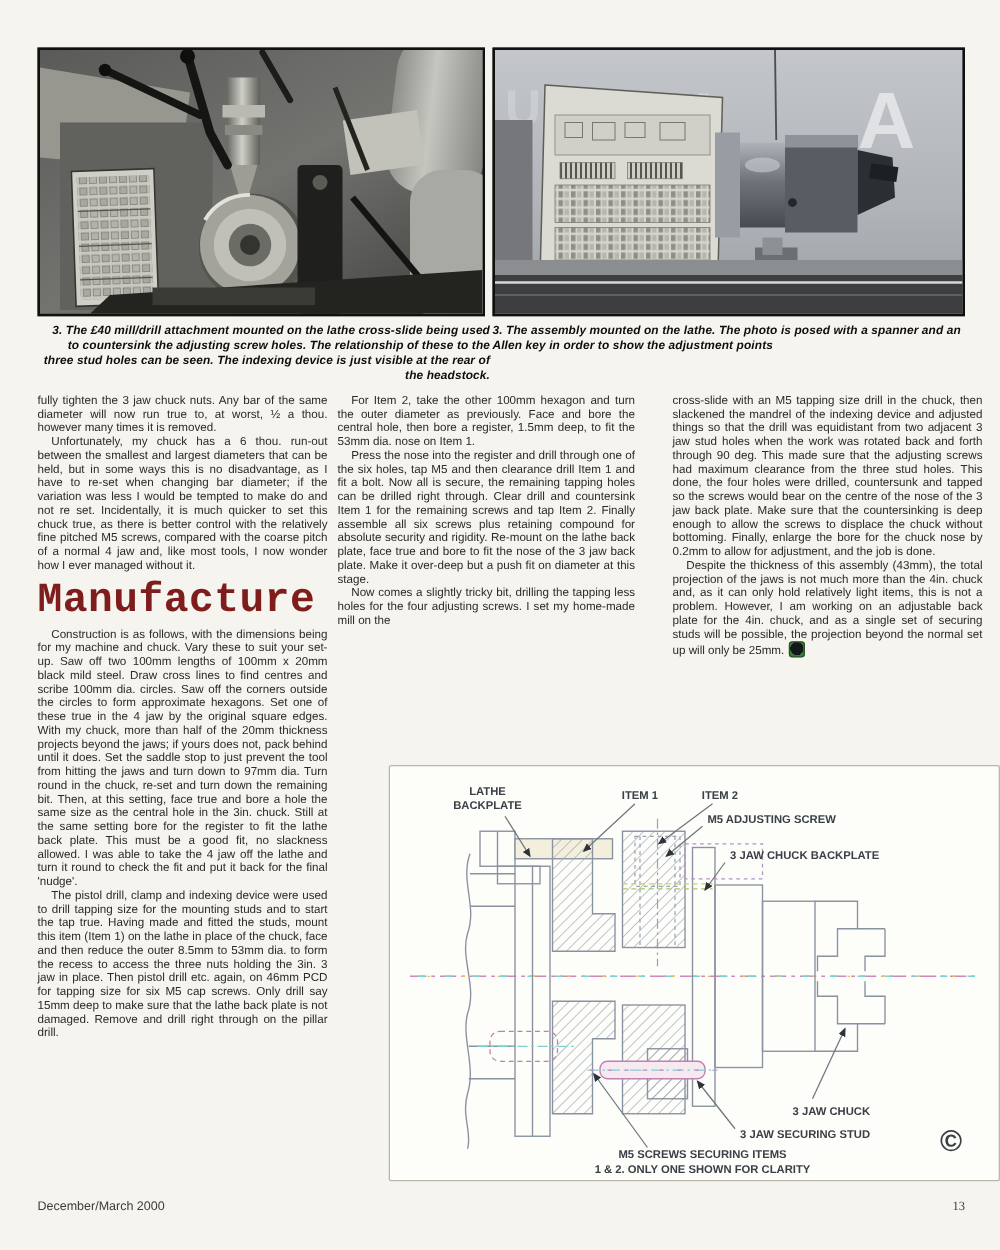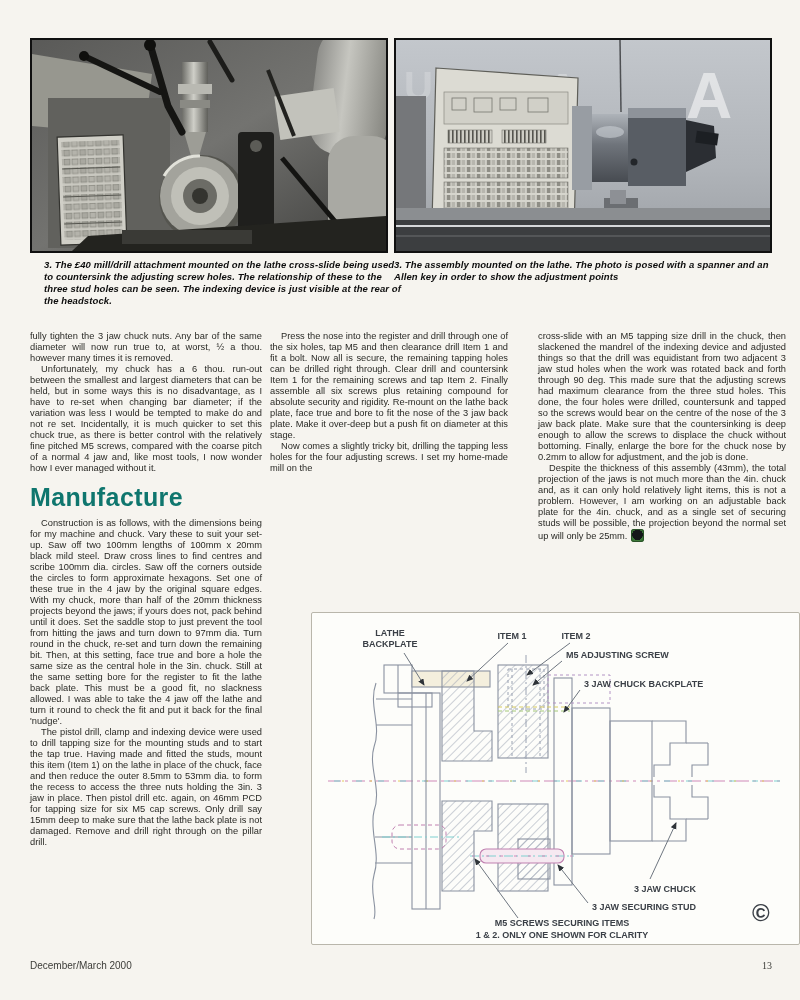--- a/index.html
+++ b/index.html
@@ -13,26 +13,26 @@
   .abs{position:absolute;}
   
   .photo{border:2px solid #101010;background:#555;box-sizing:border-box;}
   .photo svg{display:block;}
   
   .caption{
     font-size:9.5px;line-height:12px;font-weight:bold;font-style:italic;
     color:#0d0d0d;letter-spacing:.1px;
   }
   
-  .col{font-size:9.3px;line-height:11px;text-align:justify;color:#2a2a26;margin-top:16px;}
+  .col{font-size:9.3px;line-height:11px;text-align:justify;color:#2a2a26;}
   .col p{margin:0;}
   .col p.ind{text-indent:11px;}
   h2.manuf{
-    font-family:Liberation Sans, sans-serif;font-weight:bold;
-    font-size:25px;line-height:28px;margin:9px 0 7px 0;color:#0f766e;
+    font-family:Liberation Mono, monospace;font-weight:bold;
+    font-size:33px;line-height:28px;margin:9px 0 7px 0;color:#7f1d1d;
     letter-spacing:.4px;
   }
   .endicon{
     display:inline-block;width:13px;height:13px;vertical-align:-3px;margin-left:4px;
     border-radius:3px;
     background:radial-gradient(circle at 50% 45%, #15181a 0 54%, #3d7a3a 55% 100%);
     box-shadow:inset 0 0 0 1px #2a5228;
   }
   
   .diagram{
@@ -166,32 +166,33 @@
 
     <rect x="208" y="158" width="34" height="38" fill="#6b6e72"></rect>
     <rect x="214" y="150" width="16" height="14" fill="#8d9095"></rect>
     <rect x="0" y="168" width="374" height="12" fill="#8b8e91"></rect>
     <rect x="0" y="180" width="374" height="31" fill="#3c3e40"></rect>
     <line x1="0" y1="186" x2="374" y2="186" stroke="#d6d8da" stroke-width="2"></line>
     <line x1="0" y1="196" x2="374" y2="196" stroke="#5d5f61" stroke-width="1.5"></line>
   </svg>
 </figure>
 
-<div class="abs caption" style="left:44px;top:259px;width:358px;">3.  The £40 mill/drill attachment mounted on the lathe cross-slide being used to countersink the adjusting screw holes. The relationship of these to the three stud holes can be seen. The indexing device is just visible at the rear of the headstock.</div>
+<div class="abs caption" style="left:34px;top:259px;width:358px;text-align:right;">3.  The £40 mill/drill attachment mounted on the lathe cross-slide being used to countersink the adjusting screw holes. The relationship of these to the three stud holes can be seen. The indexing device is just visible at the rear of the headstock.</div>
 <div class="abs caption" style="left:394px;top:259px;width:378px;">3.  The assembly mounted on the lathe. The photo is posed with a spanner and an Allen key in order to show the adjustment points</div>
 
 <div class="abs col" style="left:30px;top:315px;width:232px;">
   <p>fully tighten the 3 jaw chuck nuts. Any bar of the same diameter will now run true to, at worst, ½ a thou. however many times it is removed.</p>
   <p class="ind">Unfortunately, my chuck has a 6 thou. run-out between the smallest and largest diameters that can be held, but in some ways this is no disadvantage, as I have to re-set when changing bar diameter; if the variation was less I would be tempted to make do and not re set. Incidentally, it is much quicker to set this chuck true, as there is better control with the relatively fine pitched M5 screws, compared with the coarse pitch of a normal 4 jaw and, like most tools, I now wonder how I ever managed without it.</p>
   <h2 class="manuf">Manufacture</h2>
   <p class="ind">Construction is as follows, with the dimensions being for my machine and chuck. Vary these to suit your set-up. Saw off two 100mm lengths of 100mm x 20mm black mild steel. Draw cross lines to find centres and scribe 100mm dia. circles. Saw off the corners outside the circles to form approximate hexagons. Set one of these true in the 4 jaw by the original square edges. With my chuck, more than half of the 20mm thickness projects beyond the jaws; if yours does not, pack behind until it does. Set the saddle stop to just prevent the tool from hitting the jaws and turn down to 97mm dia. Turn round in the chuck, re-set and turn down the remaining bit. Then, at this setting, face true and bore a hole the same size as the central hole in the 3in. chuck. Still at the same setting bore for the register to fit the lathe back plate. This must be a good fit, no slackness allowed. I was able to take the 4 jaw off the lathe and turn it round to check the fit and put it back for the final 'nudge'.</p>
   <p class="ind">The pistol drill, clamp and indexing device were used to drill tapping size for the mounting studs and to start the tap true. Having made and fitted the studs, mount this item (Item 1) on the lathe in place of the chuck, face and then reduce the outer 8.5mm to 53mm dia. to form the recess to access the three nuts holding the 3in. 3 jaw in place. Then pistol drill etc. again, on 46mm PCD for tapping size for six M5 cap screws. Only drill say 15mm deep to make sure that the lathe back plate is not damaged. Remove and drill right through on the pillar drill.</p>
 </div>
 
 <div class="abs col" style="left:270px;top:315px;width:238px;">
+  <p class="ind">For Item 2, take the other 100mm hexagon and turn the outer diameter as previously. Face and bore the central hole, then bore a register, 1.5mm deep, to fit the 53mm dia. nose on Item 1.</p>
   <p class="ind">Press the nose into the register and drill through one of the six holes, tap M5 and then clearance drill Item 1 and fit a bolt. Now all is secure, the remaining tapping holes can be drilled right through. Clear drill and countersink Item 1 for the remaining screws and tap Item 2. Finally assemble all six screws plus retaining compound for absolute security and rigidity. Re-mount on the lathe back plate, face true and bore to fit the nose of the 3 jaw back plate. Make it over-deep but a push fit on diameter at this stage.</p>
   <p class="ind">Now comes a slightly tricky bit, drilling the tapping less holes for the four adjusting screws. I set my home-made mill on the</p>
 </div>
 
 <div class="abs col" style="left:538px;top:315px;width:248px;">
   <p>cross-slide with an M5 tapping size drill in the chuck, then slackened the mandrel of the indexing device and adjusted things so that the drill was equidistant from two adjacent 3 jaw stud holes when the work was rotated back and forth through 90 deg. This made sure that the adjusting screws had maximum clearance from the three stud holes. This done, the four holes were drilled, countersunk and tapped so the screws would bear on the centre of the nose of the 3 jaw back plate. Make sure that the countersinking is deep enough to allow the screws to displace the chuck without bottoming. Finally, enlarge the bore for the chuck nose by 0.2mm to allow for adjustment, and the job is done.</p>
   <p class="ind"><span>Despite the thickness of this assembly (43mm), the total projection of the jaws is not much more than the 4in. chuck and, as it can only hold relatively light items, this is not a problem. However, I am working on an adjustable back plate for the 4in. chuck, and as a single set of securing studs will be possible, the projection beyond the normal set up will only be 25mm.</span><span class="endicon"></span></p>
 </div>
 
 <div class="abs diagram" style="left:283px;top:612px;width:487px;height:331px;margin-left:28px;">

